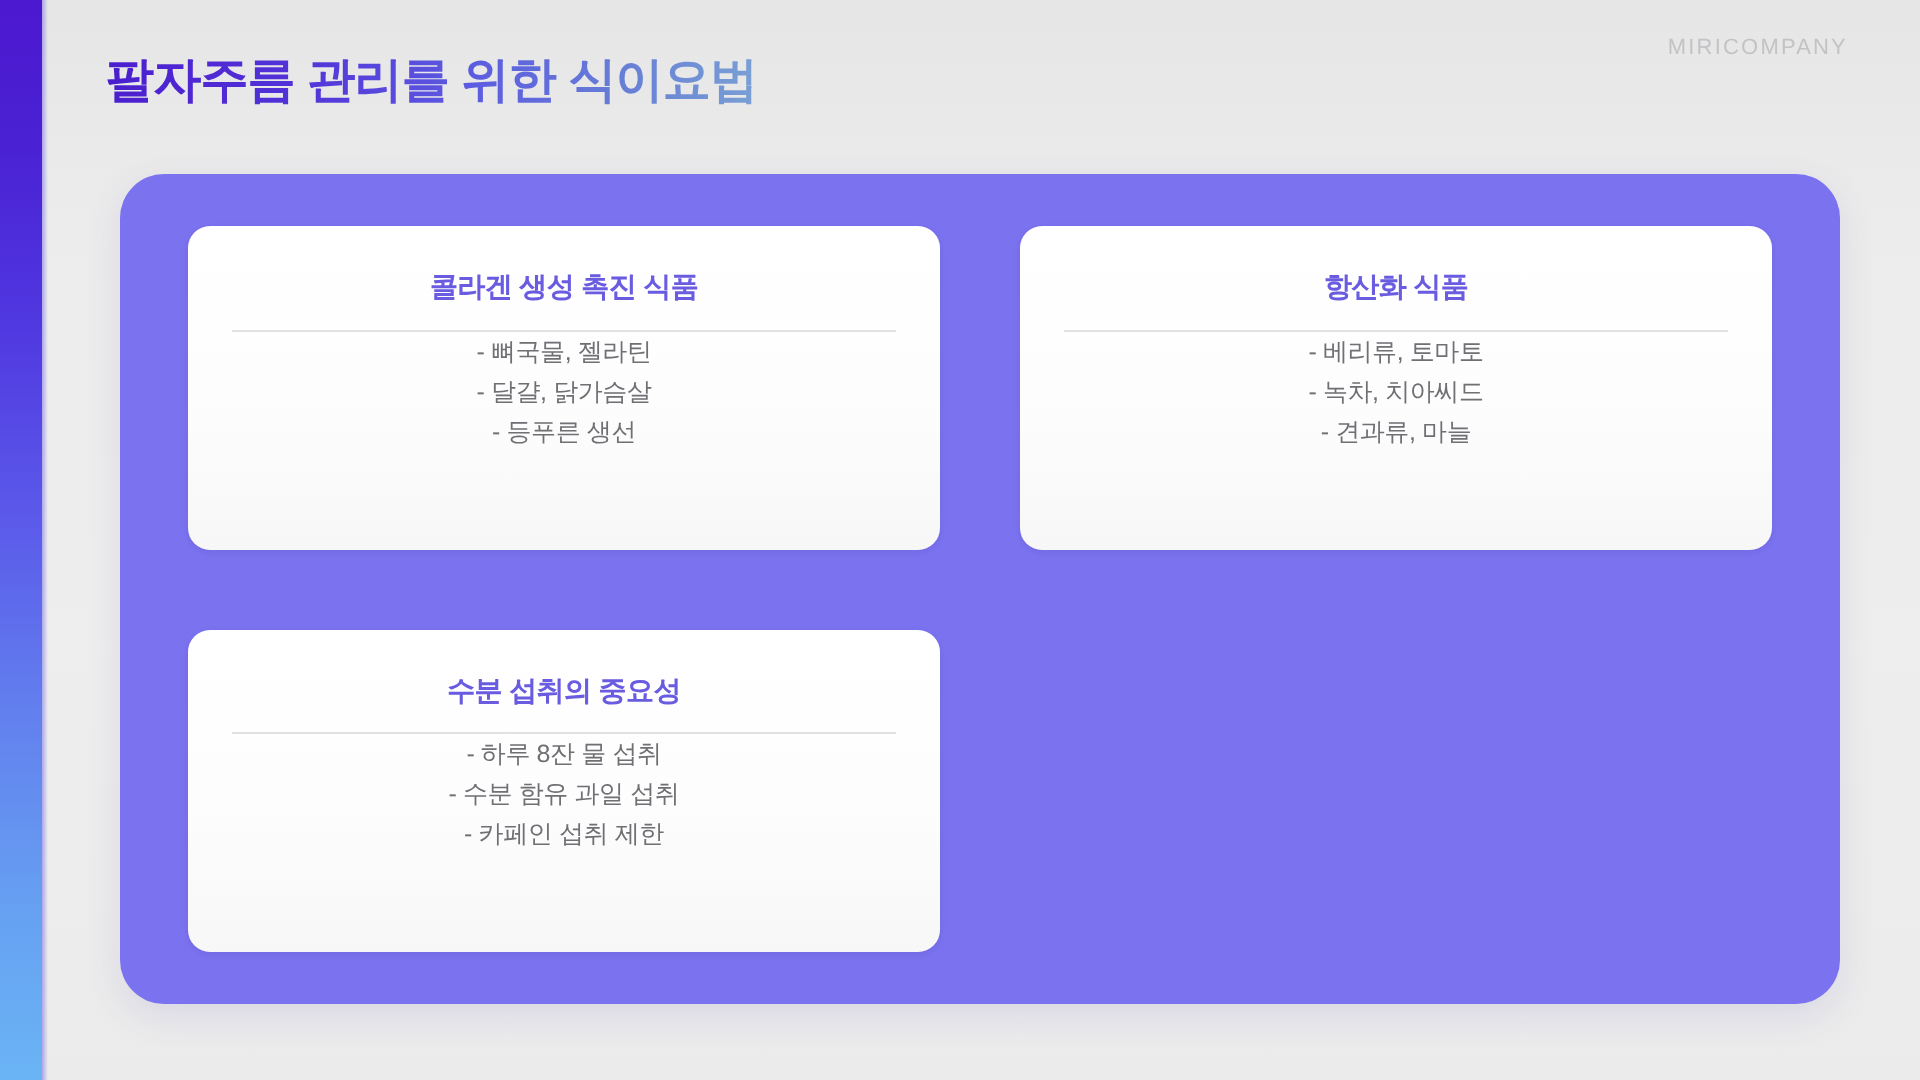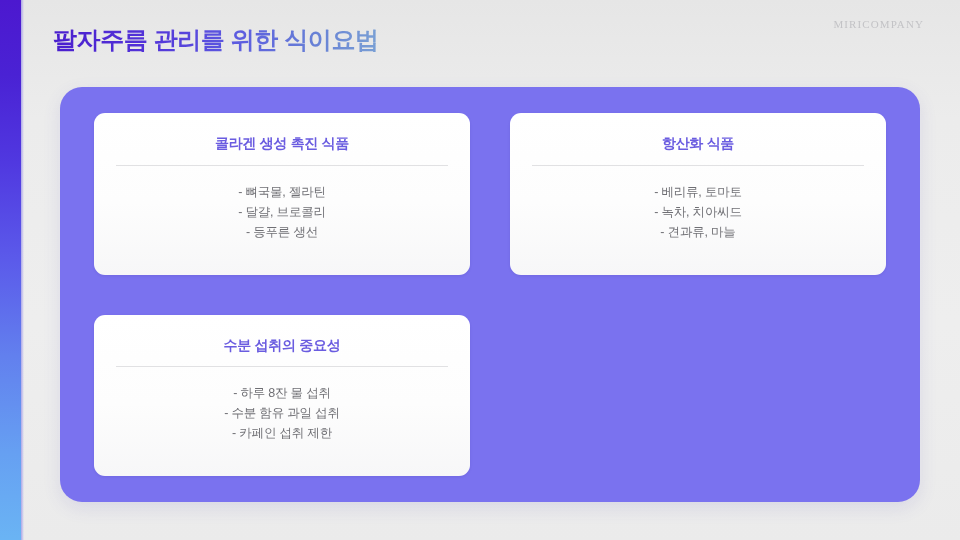--- a/index.html
+++ b/index.html
@@ -38,21 +38,20 @@
 
   
   .brand {
     position:absolute;
     right:36px; top:18px;
     font-size:11px;
     letter-spacing:1.1px;
     color:#c3c3c6;
     font-weight:400;
     white-space:nowrap;
-    font-family:Liberation Serif, serif;
   }
 
   
   .page-title {
     position:absolute;
     left:53px; top:24px;
     font-size:24px;
     font-weight:bold;
     letter-spacing:-0.4px;
     white-space:nowrap;
@@ -104,21 +103,20 @@
   .card-divider {
     width:calc(100% - 4px);
     height:1px;
     background:#e1e1e3;
     margin:13px 0 0 0;
     flex:0 0 auto;
   }
 
   .card-list {
     list-style:none;
-    margin-top:16px;
     text-align:center;
   }
 
   .card-list li {
     font-size:12.5px;
     color:#6f6f74;
     line-height:20px;
     letter-spacing:-0.2px;
     white-space:nowrap;
   }
@@ -133,21 +131,21 @@
 
 <h1 class="page-title">팔자주름 관리를 위한 식이요법</h1>
 
 <div class="panel">
 
   <div class="card">
     <div class="card-title">콜라겐 생성 촉진 식품</div>
     <div class="card-divider"></div>
     <ul class="card-list">
       <li>- 뼈국물, 젤라틴</li>
-      <li>- 달걀, 브로콜리</li>
+      <li>- 달걀, 닭가슴살</li>
       <li>- 등푸른 생선</li>
     </ul>
   </div>
 
   <div class="card">
     <div class="card-title">항산화 식품</div>
     <div class="card-divider"></div>
     <ul class="card-list">
       <li>- 베리류, 토마토</li>
       <li>- 녹차, 치아씨드</li>

